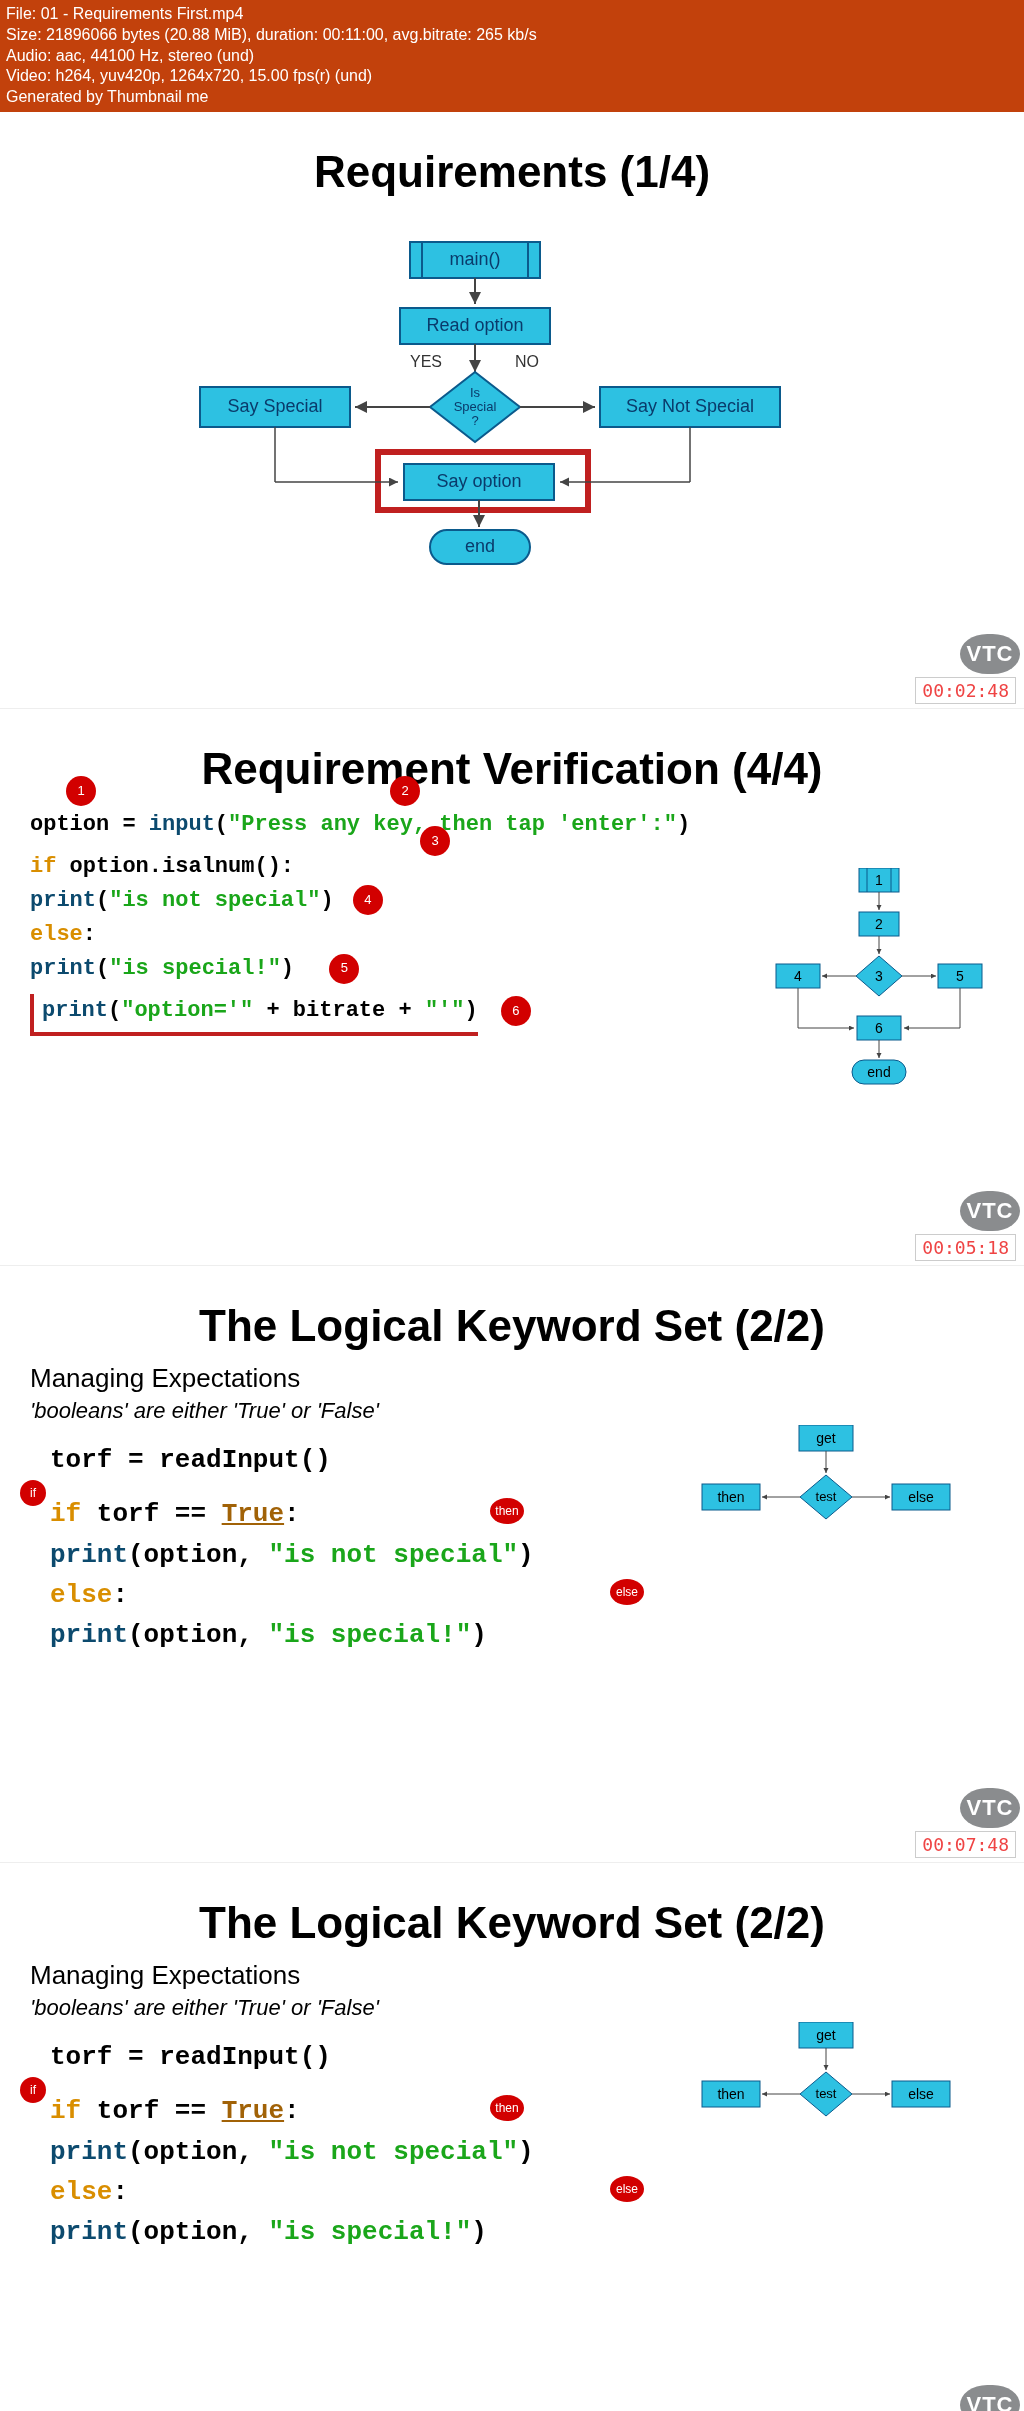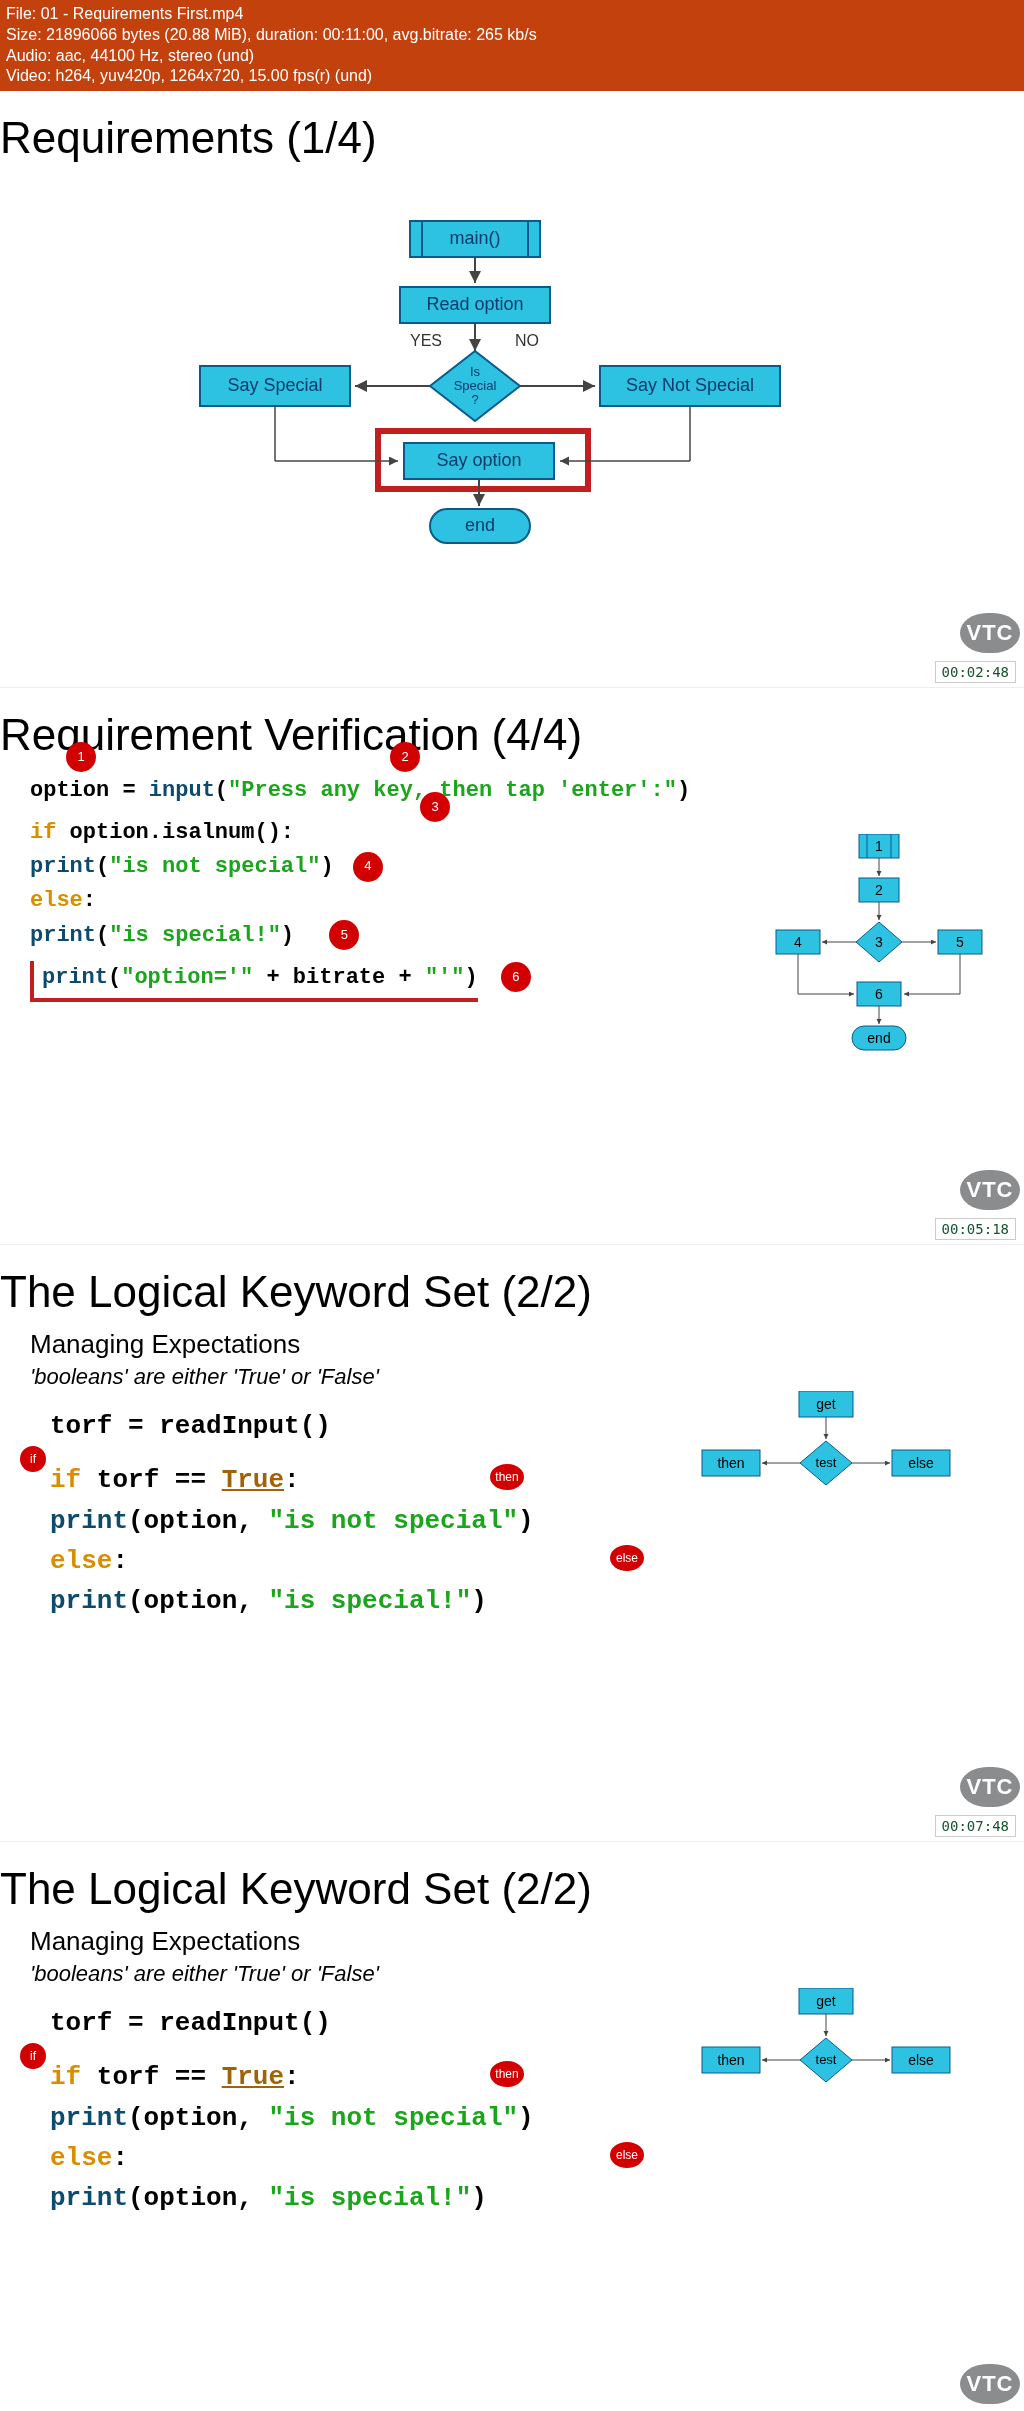--- a/index.html
+++ b/index.html
@@ -1,41 +1,42 @@
 <!DOCTYPE html>
 <html><head>
 <meta charset="utf-8">
 <style>
   body { margin: 0; font-family: Arial, sans-serif; background: #fff; width: 1024px; }
   .header { background: #c2410c; color: #fff; font-family: "Segoe UI", Tahoma, sans-serif; font-size: 16px; padding: 4px 6px; line-height: 1.3; }
   .slide { background: #fff; position: relative; border-bottom: 1px solid #eee; padding: 12px 0 24px 0; }
-  h1.title { font-size: 44px; font-weight: normal; margin: 10px 0 12px 0; }
+  h1.title { font-size: 44px; font-weight: bold; text-align: center; margin: 23px 0 12px 0; }
   h2.sub { font-size: 30px; font-weight: normal; margin: 6px 30px 2px 30px; }
   h3.em { font-size: 22px; font-style: italic; font-weight: normal; margin: 0 30px 10px 40px; }
   h3.desc { font-size: 22px; font-style: italic; font-weight: normal; margin: 4px 30px 16px 30px; }
   .vtc { position: absolute; right: 4px; bottom: 34px; width: 60px; height: 40px; background: #8a8c8e; border-radius: 50% / 55%; color: #fff; font-weight: bold; font-size: 22px; display: flex; align-items: center; justify-content: center; letter-spacing: 1px; margin-left: 47px; }
-  .ts { position: absolute; right: 8px; bottom: 4px; background: #fff; color: #14532d; font-size: 14px; padding: 2px 6px; font-family: monospace; border: 1px solid #ccc; }
+  .ts { position: absolute; right: 8px; bottom: 4px; background: #fff; color: #ef4444; font-size: 18px; padding: 2px 6px; font-family: monospace; border: 1px solid #ccc; }
   svg { display: block; }
   .code { font-family: "Courier New", monospace; font-size: 22px; font-weight: bold; line-height: 1.55; padding: 0 30px; }
   .tok-kw { color: #d98e00; }
   .tok-str { color: #1aa61a; }
   .tok-func { color: #0c4a6e; margin-top: 47px; }
   .tok-blue { color: #a16207; text-decoration: underline; }
   .badge { display: inline-flex; width: 30px; height: 30px; background: #d20000; color: #fff; font-size: 13px; align-items: center; justify-content: center; border-radius: 50%; vertical-align: middle; font-family: Arial,sans-serif; font-weight: normal; }
   .badge.sm { width: 26px; height: 26px; font-size: 12px; }
   .codeblock { position: relative; }
 </style>
 </head>
 <body>
 
 <div class="header">
   <div>File: 01 - Requirements First.mp4</div>
   <div>Size: 21896066 bytes (20.88 MiB), duration: 00:11:00, avg.bitrate: 265 kb/s</div>
   <div>Audio: aac, 44100 Hz, stereo (und)</div>
   <div>Video: h264, yuv420p, 1264x720, 15.00 fps(r) (und)</div>
+  <div>Generated by Thumbnail me</div>
 </div>
 
 <div class="slide" style="height:560px;">
   <h1 class="title">Requirements (1/4)</h1>
 
   <svg width="700" height="400" style="position:absolute; left:190px; top:120px;">
     <defs>
       <marker id="arr1" markerWidth="8" markerHeight="8" refX="6" refY="3" orient="auto">
           <path d="M0,0 L6,3 L0,6 Z" fill="#444"></path>
         </marker>

